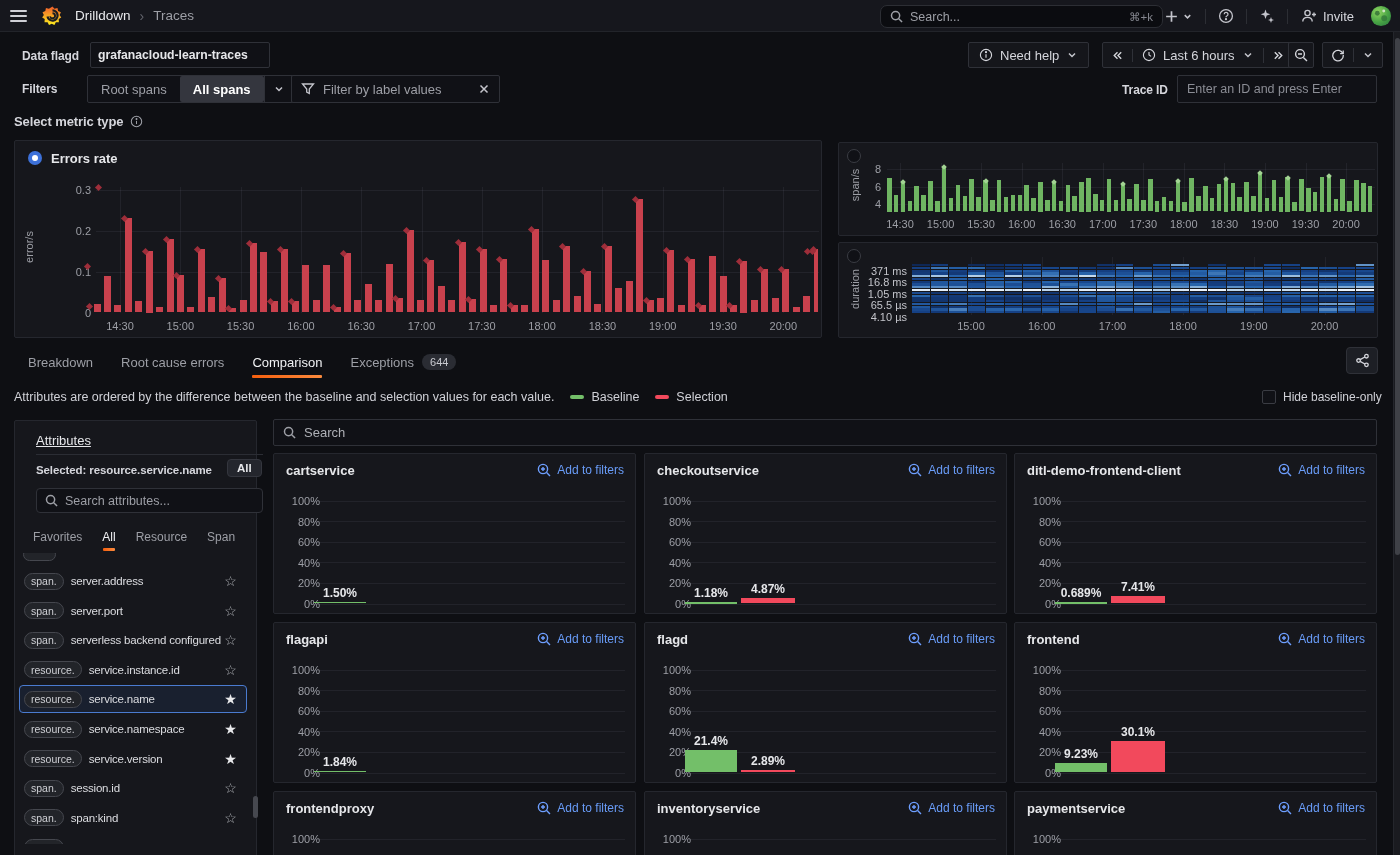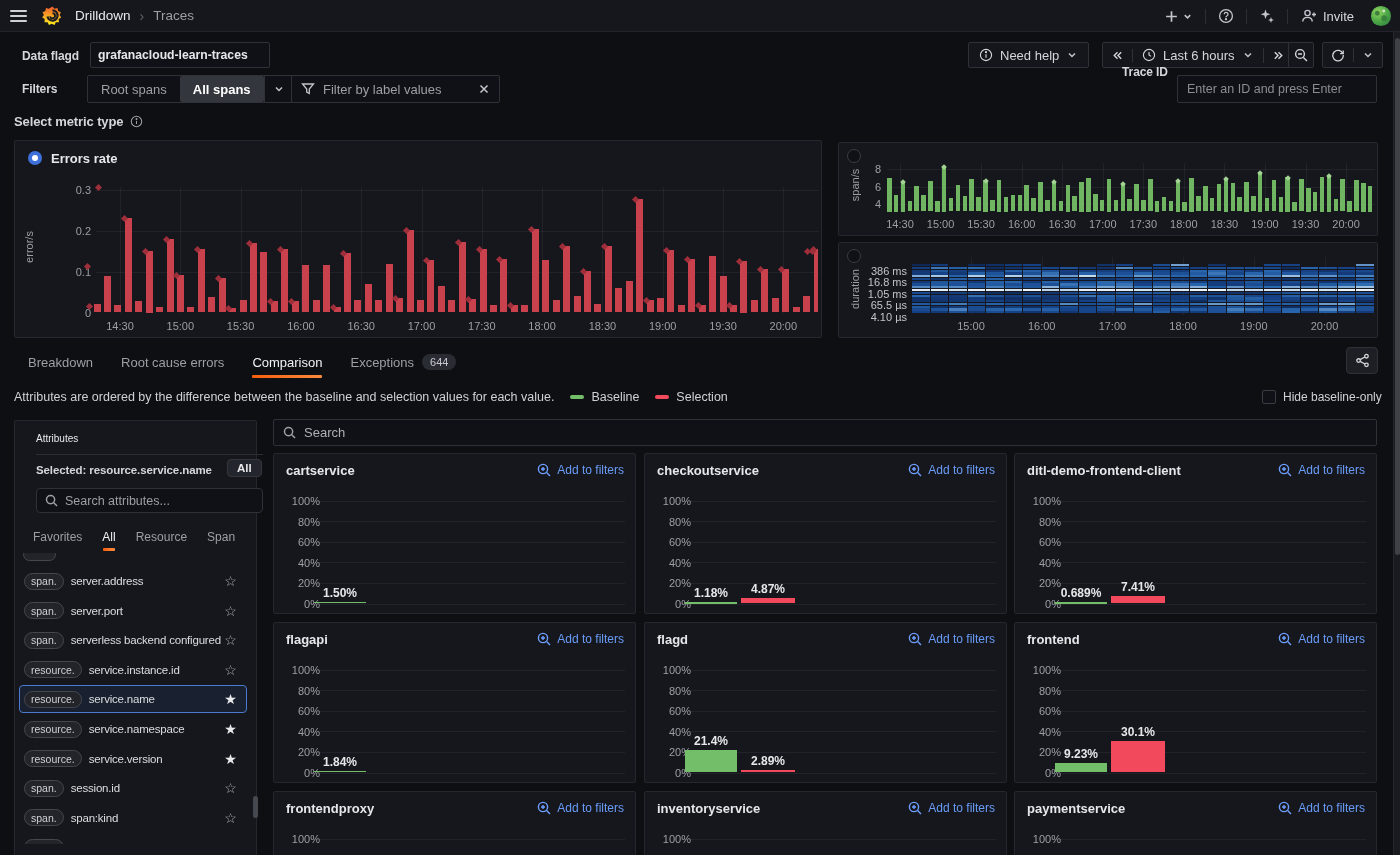--- a/index.html
+++ b/index.html
@@ -65,21 +65,21 @@
   }
   #need-help { left:968px; top:42px; height:26px; padding:0 10px; gap:7px; font-size:13px; font-weight:500; }
   #timepicker { left:1102px; top:42px; height:26px; display:flex; }
   #timepicker > div { display:flex; align-items:center; padding:0 8px; }
   #timepicker .seg { border-right:1px solid #2f3138; }
   #timepicker .label { font-size:13px; font-weight:500; gap:7px; padding:0 9px; }
   #zoomout-btn { left:1288px; top:42px; width:26px; height:26px; justify-content:center; }
   #refresh-group { left:1322px; top:42px; height:26px; display:flex; }
   #refresh-group > div { display:flex; align-items:center; justify-content:center; padding:0 8px; }
   #refresh-group .rg-left { border-right:1px solid #2f3138; }
-  #traceid-label { left:1122px; top:65px; }
+  #traceid-label { left:1122px; top:83px; }
   #traceid-input {
     left:1177px; top:75px; width:200px; height:28px;
     background:#101116; border:1px solid #2f3138; border-radius:2px;
     display:flex; align-items:center; padding:0 9px; cursor:text;
   }
   #traceid-input .ph { color:#8b8d95; font-size:12.5px; }
   #metric-type-row { left:14px; top:114px; display:flex; align-items:center; gap:7px; }
 
   
   .panel { position:absolute; background:#16171c; border:1px solid #25272e; border-radius:2px; }
@@ -114,21 +114,21 @@
   
   #desc-row { position:absolute; left:14px; top:390px; display:flex; align-items:center; font-size:12.5px; color:#d0d1d7; }
   .legend-item { display:flex; align-items:center; gap:7px; margin-left:16px; }
   .legend-line { width:14px; height:4px; border-radius:2px; }
   #hide-baseline { position:absolute; left:1262px; top:390px; display:flex; align-items:center; gap:7px; cursor:pointer; }
   #hide-baseline .cb { width:14px; height:14px; border:1px solid #3a3c43; border-radius:2px; background:#101116; }
   #hide-baseline .cb-label { font-size:12px; color:#d0d1d7; }
 
   
   #attr-panel { left:14px; top:420px; width:243px; height:440px; }
-  #attr-title { position:absolute; left:21px; top:12px; font-size:10px; font-weight:500; color:#e6e7ea; }
+  #attr-title { position:absolute; left:21px; top:12px; font-size:13px; font-weight:500; color:#e6e7ea;text-decoration:underline; }
   #attr-divider { position:absolute; left:21px; top:33px; width:227px; height:1px; background:#2b2d34; }
   #attr-selected { position:absolute; left:21px; top:43px; font-size:11.5px; font-weight:700; color:#d5d6dc; letter-spacing:-0.1px; }
   #attr-all-btn { position:absolute; left:212px; top:38px; padding:2px 9px; background:#24262d; border:1px solid #34363e;
     border-radius:4px; font-size:11.5px; font-weight:700; color:#e6e7ea; cursor:pointer; }
   #attr-search { position:absolute; left:21px; top:67px; width:227px; height:25px; background:#101116; border:1px solid #2f3138;
     border-radius:4px; display:flex; align-items:center; gap:7px; padding:0 8px; cursor:text; }
   #attr-search .ph { color:#9d9fa6; font-size:12.5px; }
   #attr-tabs { position:absolute; left:8px; top:102px; display:flex; height:28px; }
   .attr-tab { position:relative; padding:0 10px; display:flex; align-items:center; font-size:12px; color:#9d9fa6; cursor:pointer; }
   .attr-tab.active { color:#f1f2f4; font-weight:500; }
@@ -178,20 +178,28 @@
         </linearGradient>
       </defs>
     <path fill="url(#glg)" d="M12 1.6l2.3 2.6 3.4-.8.7 3.4 3.2 1.4-1.5 3.1 1.9 2.9-2.9 1.9.2 3.5-3.5.2-1.6 3.1-3.1-1.6-3.1 1.6-1.6-3.1-3.5-.2.2-3.5L.2 14.2l1.9-2.9L.6 8.2l3.2-1.4.7-3.4 3.4.8z"></path>
     <path fill="none" stroke="#1b1c21" stroke-width="2.6" d="M12 6.2a5.8 5.8 0 1 1-5.7 7"></path>
     <path fill="none" stroke="#1b1c21" stroke-width="2.2" d="M12 9.4a2.9 2.9 0 1 1-2.8 3.6"></path>
   </svg>
   <div class="crumbs">
     <span class="crumb-app">Drilldown</span>
     <span class="crumb-sep">›</span>
     <span class="crumb-page">Traces</span>
+  </div>
+  <div id="nav-search">
+    <svg width="13" height="13" viewBox="0 0 14 14" fill="none" stroke="#9d9fa6" stroke-width="1.6">
+      <circle cx="6" cy="6" r="4.4"></circle>
+        <path d="M9.4 9.4L13 13"></path>
+      </svg>
+    <span class="ph">Search...</span>
+    <span class="kbd">⌘+k</span>
   </div>
   <div class="nav-right">
     <div class="nav-ic">
       <svg width="15" height="15" viewBox="0 0 14 14" fill="none" stroke="#c4c5cc" stroke-width="1.6">
           <path d="M7 2v10M2 7h10"></path>
         </svg>
       <svg width="11" height="11" viewBox="0 0 12 12" fill="none" stroke="#c4c5cc" stroke-width="1.6" style="margin-left:3px">
           <path d="M3 4.5l3 3 3-3"></path>
         </svg>
     </div>
@@ -587,21 +595,21 @@
     <div class="pt-marker" style="left: 282.08px; top: 38.975px; width: 4px; height: 4px; background: rgb(163, 212, 148);"></div>
     <div class="pt-marker" style="left: 337.04px; top: 36px; width: 4px; height: 4px; background: rgb(163, 212, 148);"></div>
     <div class="pt-marker" style="left: 385.13px; top: 34.25px; width: 4px; height: 4px; background: rgb(163, 212, 148);"></div>
     <div class="pt-marker" style="left: 419.48px; top: 28.125px; width: 4px; height: 4px; background: rgb(163, 212, 148);"></div>
     <div class="pt-marker" style="left: 446.96px; top: 33.375px; width: 4px; height: 4px; background: rgb(163, 212, 148);"></div>
     <div class="pt-marker" style="left: 488.18px; top: 30.75px; width: 4px; height: 4px; background: rgb(163, 212, 148);"></div>
   </div>
 <div class="panel" id="duration-panel">
   <div class="radio unchecked" style="left:8px; top:6px;"></div>
 <div class="axis-ylabel" style="left: -6px; top: 40px; width: 44px; text-align: center;">duration</div>
-    <div class="tick y" style="left: 24px; top: 21.5px; width: 44px; color: rgb(195, 196, 202);">386 ms</div>
+    <div class="tick y" style="left: 24px; top: 21.5px; width: 44px; color: rgb(195, 196, 202);">371 ms</div>
     <div class="tick y" style="left: 24px; top: 33px; width: 44px; color: rgb(195, 196, 202);">16.8 ms</div>
     <div class="tick y" style="left: 24px; top: 44.5px; width: 44px; color: rgb(195, 196, 202);">1.05 ms</div>
     <div class="tick y" style="left: 24px; top: 56px; width: 44px; color: rgb(195, 196, 202);">65.5 µs</div>
     <div class="tick y" style="left: 24px; top: 67.5px; width: 44px; color: rgb(195, 196, 202);">4.10 µs</div>
     <div class="gridline-v" style="left: 132px; top: 14px; height: 58px;"></div>
     <div class="tick x" style="left: 108px; top: 77px; width: 48px;">15:00</div>
     <div class="gridline-v" style="left: 202.7px; top: 14px; height: 58px;"></div>
     <div class="tick x" style="left: 178.7px; top: 77px; width: 48px;">16:00</div>
     <div class="gridline-v" style="left: 273.4px; top: 14px; height: 58px;"></div>
     <div class="tick x" style="left: 249.4px; top: 77px; width: 48px;">17:00</div>

